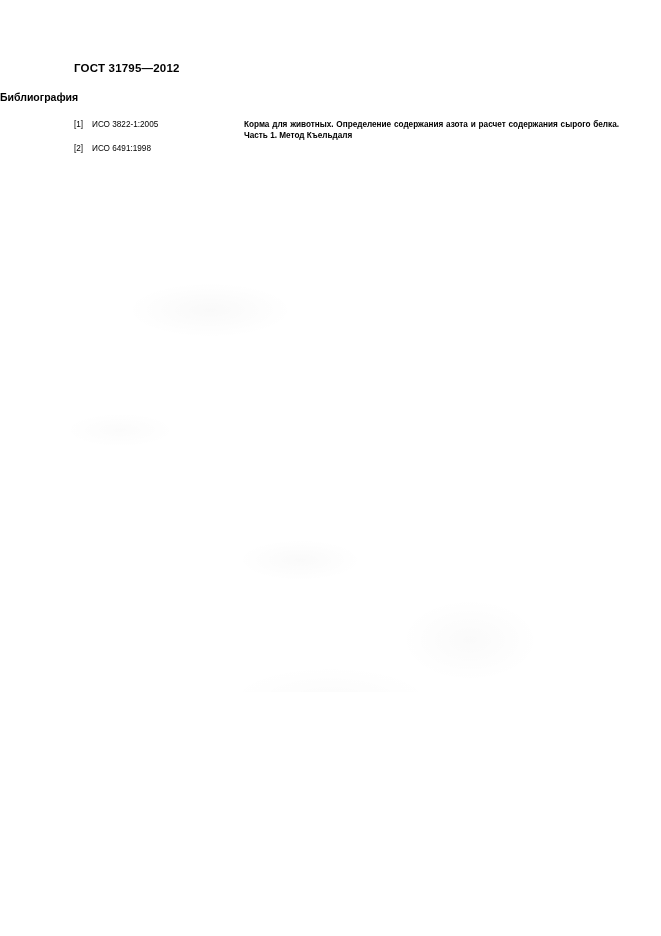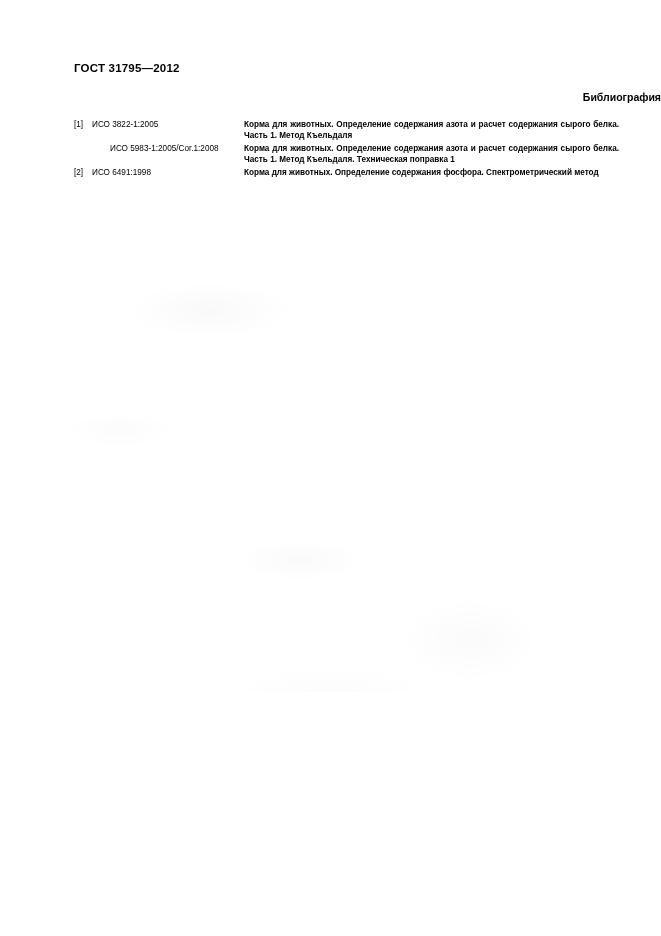--- a/index.html
+++ b/index.html
@@ -36,21 +36,21 @@
     top: 62px;
     font-size: 11.5px;
     font-weight: bold;
     letter-spacing: 0.2px;
   }
   .doc-title {
     position: absolute;
     left: 0;
     right: 0;
     top: 91px;
-    text-align: right;
+    text-align: left;
     font-size: 10.5px;
     font-weight: bold;
   }
   .biblio {
     position: absolute;
     left: 74px;
     top: 119px;
     width: 545px;
     font-size: 8.2px;
     line-height: 11.4px;
@@ -98,28 +98,22 @@
   <div class="doc-title">Библиография</div>
 
   <div class="biblio">
 
     <div class="entry">
       <div class="num">[1]</div>
       <div class="ref">ИСО 3822-1:2005</div>
       <div class="desc">Корма для животных. Определение содержания азота и расчет содержания сырого белка. Часть 1. Метод Къельдаля</div>
     </div>
 
-    <div class="entry">
-      <div class="num"></div>
-      <div class="ref indented">ИСО 5983-1:2005/Cor.1:2008</div>
-      <div class="desc">Корма для животных. Определение содержания азота и расчет содержания сырого белка. Часть 1. Метод Къельдаля. Техническая поправка 1</div>
-    </div>
 
     <div class="entry">
       <div class="num">[2]</div>
       <div class="ref">ИСО 6491:1998</div>
-      <div class="desc">Корма для животных. Определение содержания фосфора. Спектрометрический метод</div>
     </div>
 
   </div>
 
   <div class="page-number">6</div>
 </div>
 
 </body></html>

